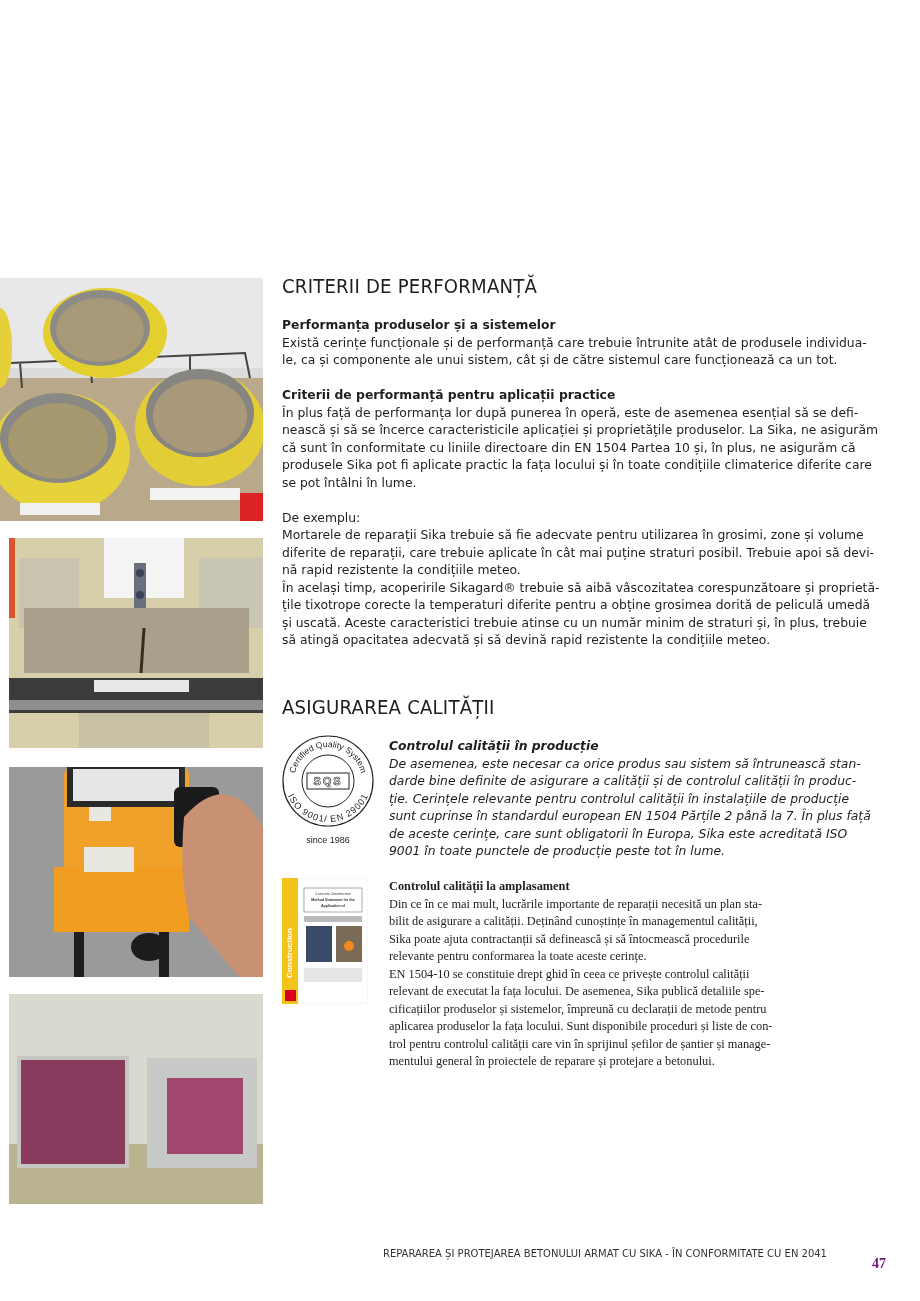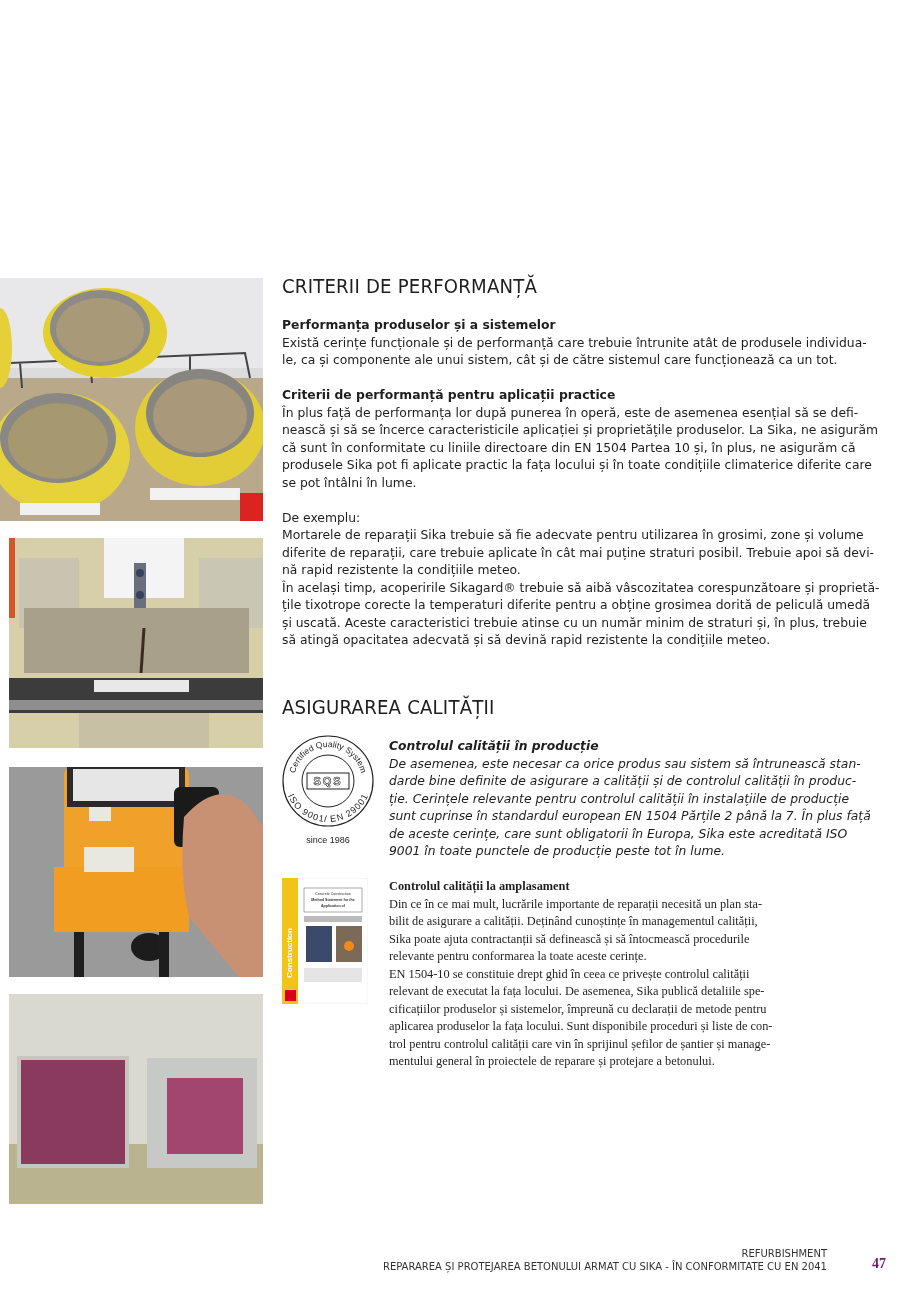--- a/index.html
+++ b/index.html
@@ -181,16 +181,15 @@
   <p>relevante pentru conformarea la toate aceste cerințe.</p>
   <p>EN 1504-10 se constituie drept ghid în ceea ce privește controlul calității</p>
   <p>relevant de executat la fața locului. De asemenea, Sika publică detaliile spe-</p>
   <p>cificațiilor produselor și sistemelor, împreună cu declarații de metode pentru</p>
   <p>aplicarea produselor la fața locului. Sunt disponibile proceduri și liste de con-</p>
   <p>trol pentru controlul calității care vin în sprijinul șefilor de șantier și manage-</p>
   <p>mentului general în proiectele de reparare și protejare a betonului.</p>
 </div>
 
 <div class="footer">
-  <div>REFURBISHMENT</div>
   <div>REPARAREA ȘI PROTEJAREA BETONULUI ARMAT CU SIKA - ÎN CONFORMITATE CU EN 2041</div>
 </div>
 <div class="pageno">47</div>
 
 </body></html>

